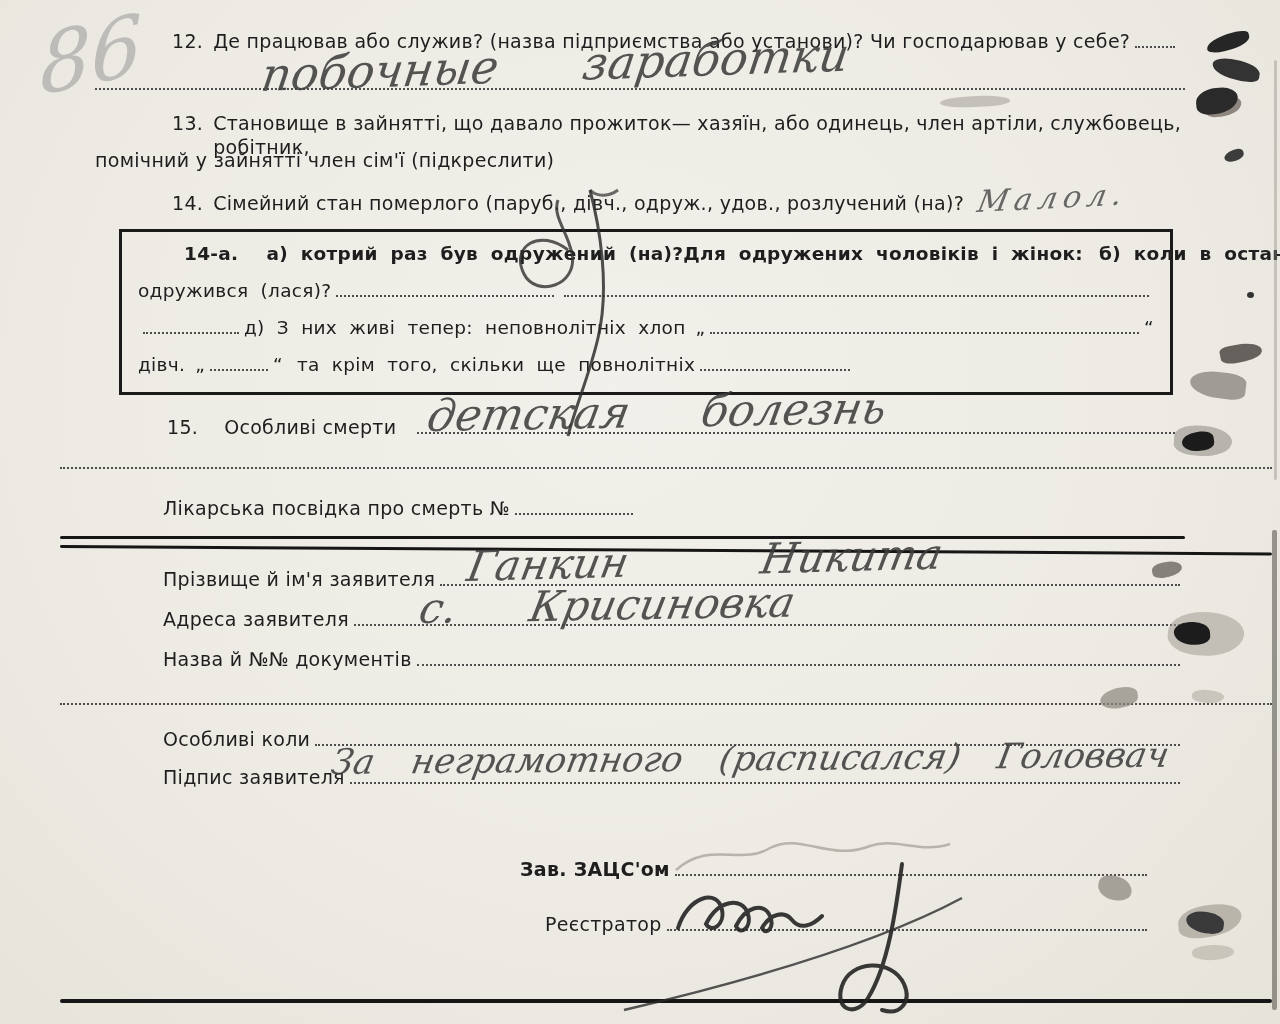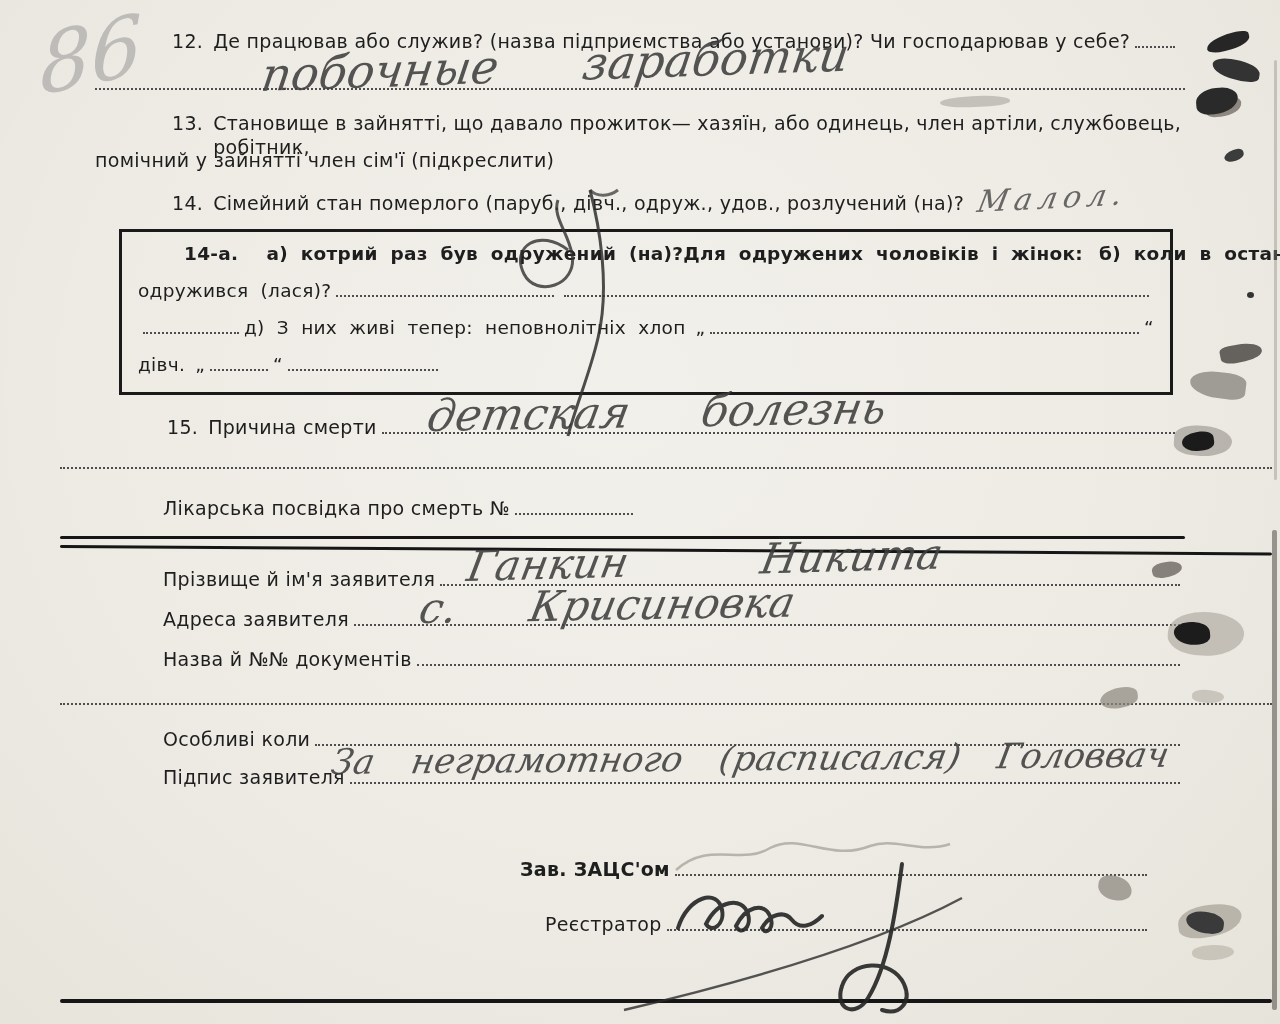--- a/index.html
+++ b/index.html
@@ -75,33 +75,34 @@
     <span class="seg">д)  З  них живі  тепер:  неповнолітніх  хлоп</span>
     <span class="seg" style="margin-left:10px;">„</span>
     <span class="leader"></span>
     <span class="seg">“</span>
   </div>
   <div class="row printed">
     <span class="seg">дівч.</span>
     <span class="seg" style="margin-left:10px;">„</span>
     <span class="leader fx" style="width:58px;"></span>
     <span class="seg">“</span>
+    <span class="seg" style="margin-left:14px;">та  крім того,  скільки  ще  повнолітніх</span>
     <span class="leader fx" style="width:150px;"></span>
   </div>
 </div>
 
 <svg class="abs" style="left:440px;top:188px;z-index:6;" width="330" height="250" viewBox="0 0 330 250">
   <path d="M128,62 C100,40 70,58 84,86 C96,110 138,98 132,66 C128,44 112,28 118,12" fill="none" stroke="#2f2f2f" stroke-width="3" opacity="0.8"></path>
   <path d="M150,2 C160,40 170,100 158,150 C150,185 135,220 128,248" fill="none" stroke="#2f2f2f" stroke-width="3" opacity="0.85"></path>
   <path d="M150,2 C158,10 170,8 178,2" fill="none" stroke="#2f2f2f" stroke-width="3" opacity="0.7"></path>
 </svg>
 
-<div class="abs printed row" style="left:167px;top:416px;width:1013px;">
+<div class="abs printed row" style="left:167px;top:416px;width:1013px;gap:16px;">
   <span class="num">15.</span>
-  <span class="seg">Причина  смерти</span>
+  <span class="seg">Особливі  смерти</span>
   <span class="leader"></span>
 </div>
 <div class="hw" style="left:428px;top:390px;font-size:44px;word-spacing:58px;transform:rotate(-1deg) skewX(-11deg);">детская  болезнь</div>
 <div class="dotline" style="left:60px;top:467px;width:1212px;"></div>
 
 <div class="abs printed row" style="left:163px;top:497px;">
   <span class="seg">Лікарська  посвідка  про  смерть  №</span>
   <span class="leader fx" style="width:118px;"></span>
 </div>
 

